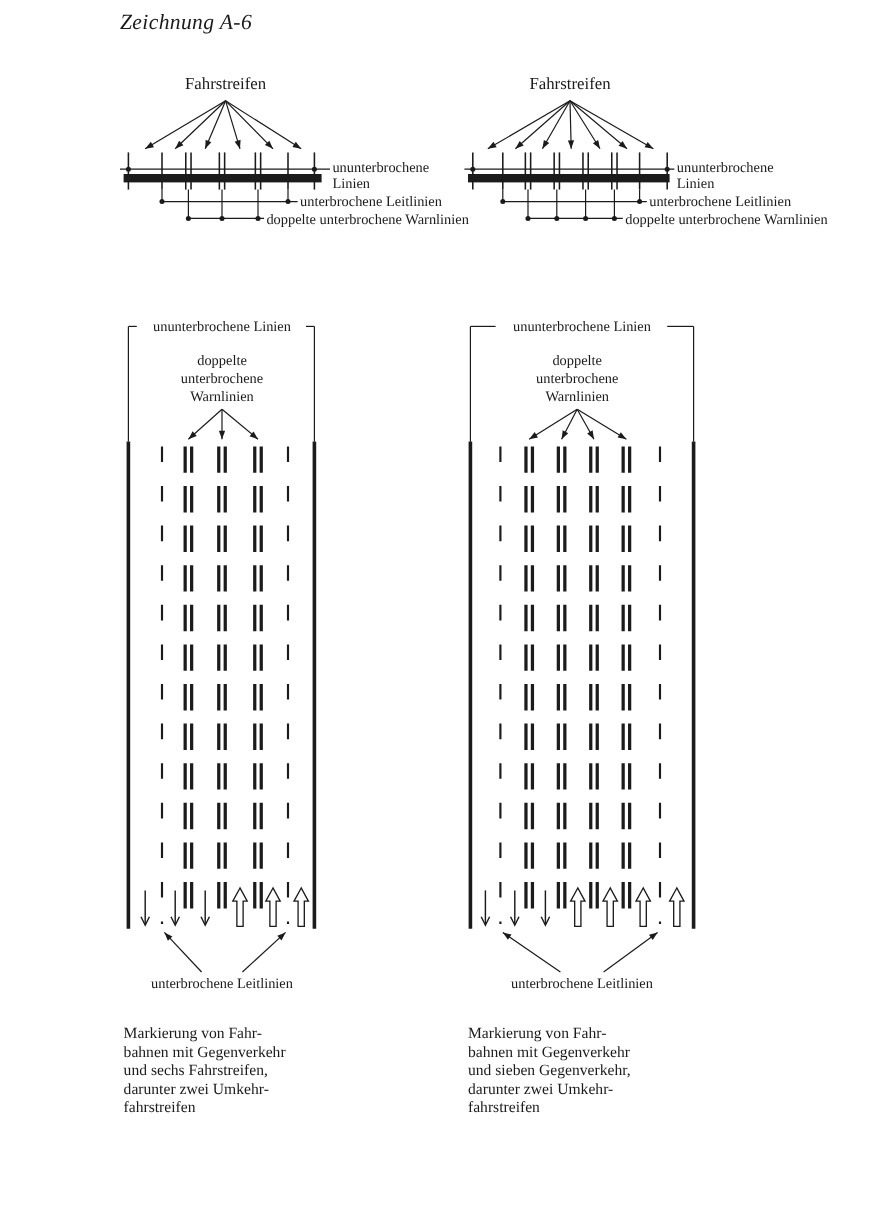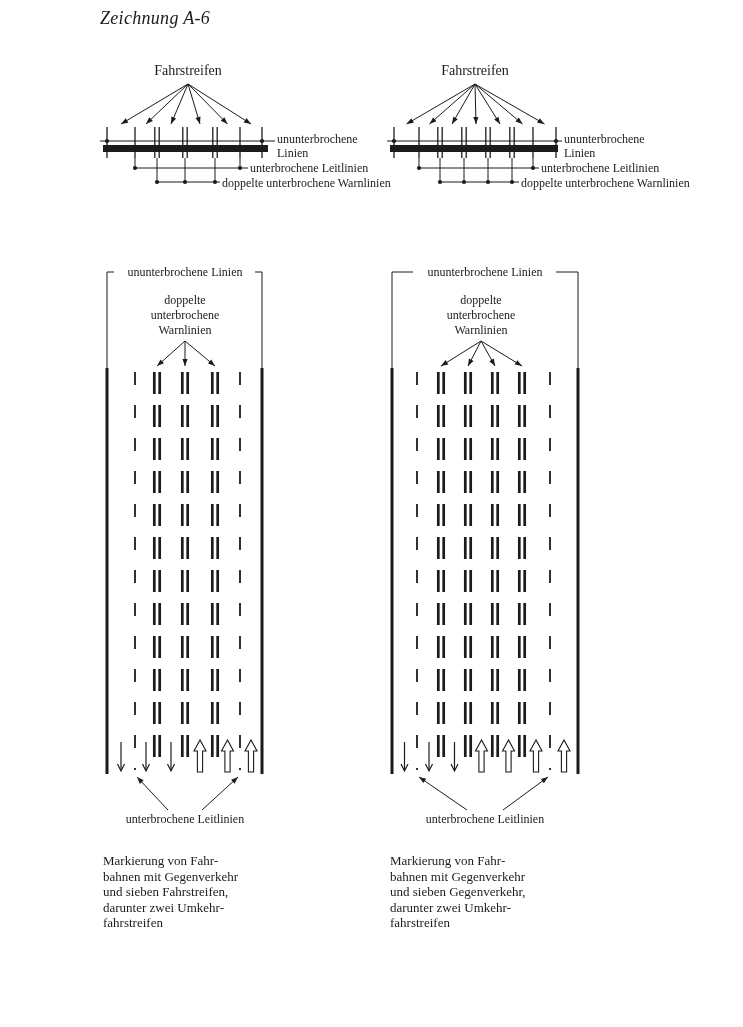--- a/index.html
+++ b/index.html
@@ -206,21 +206,21 @@
   <div class="lbl ctr" style="left:421px;top:293px;width:120px">
     <div>doppelte</div>
     <div>unterbrochene</div>
     <div>Warnlinien</div>
   </div>
   <div class="lbl ctr" style="left:410px;top:812px;width:150px">unterbrochene Leitlinien</div>
 
   <div class="cap" style="left:103px;top:853px;width:185px">
     <div>Markierung von Fahr-</div>
     <div>bahnen mit Gegenverkehr</div>
-    <div>und sieben Fahrstreifen,</div>
+    <div>und sechs Fahrstreifen,</div>
     <div>darunter zwei Umkehr-</div>
     <div>fahrstreifen</div>
   </div>
   <div class="cap" style="left:390px;top:853px;width:185px">
     <div>Markierung von Fahr-</div>
     <div>bahnen mit Gegenverkehr</div>
     <div>und sieben Gegenverkehr,</div>
     <div>darunter zwei Umkehr-</div>
     <div>fahrstreifen</div>
   </div>

